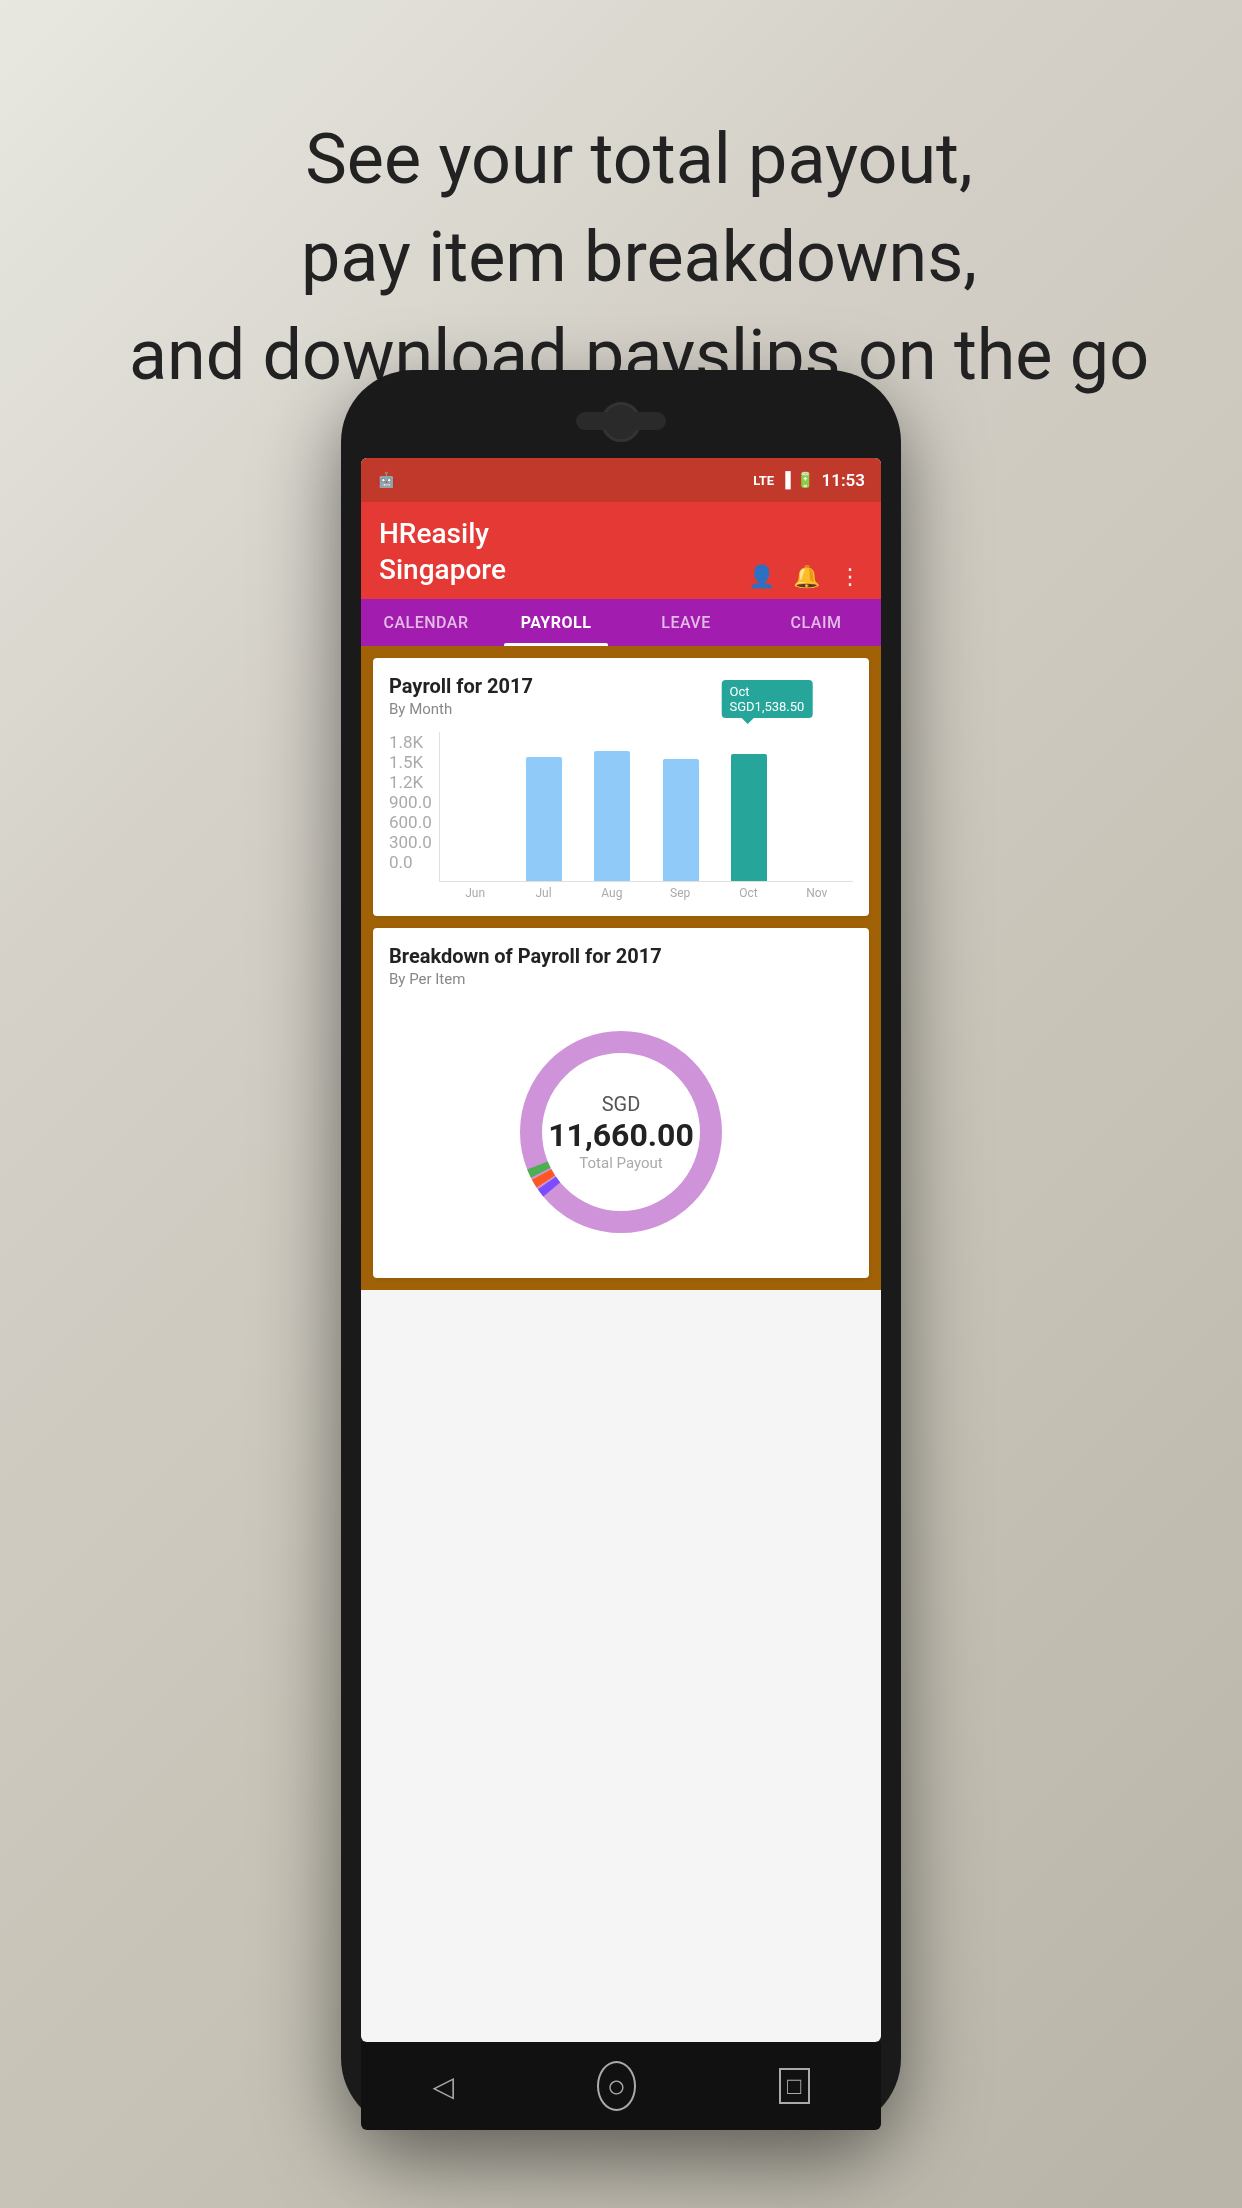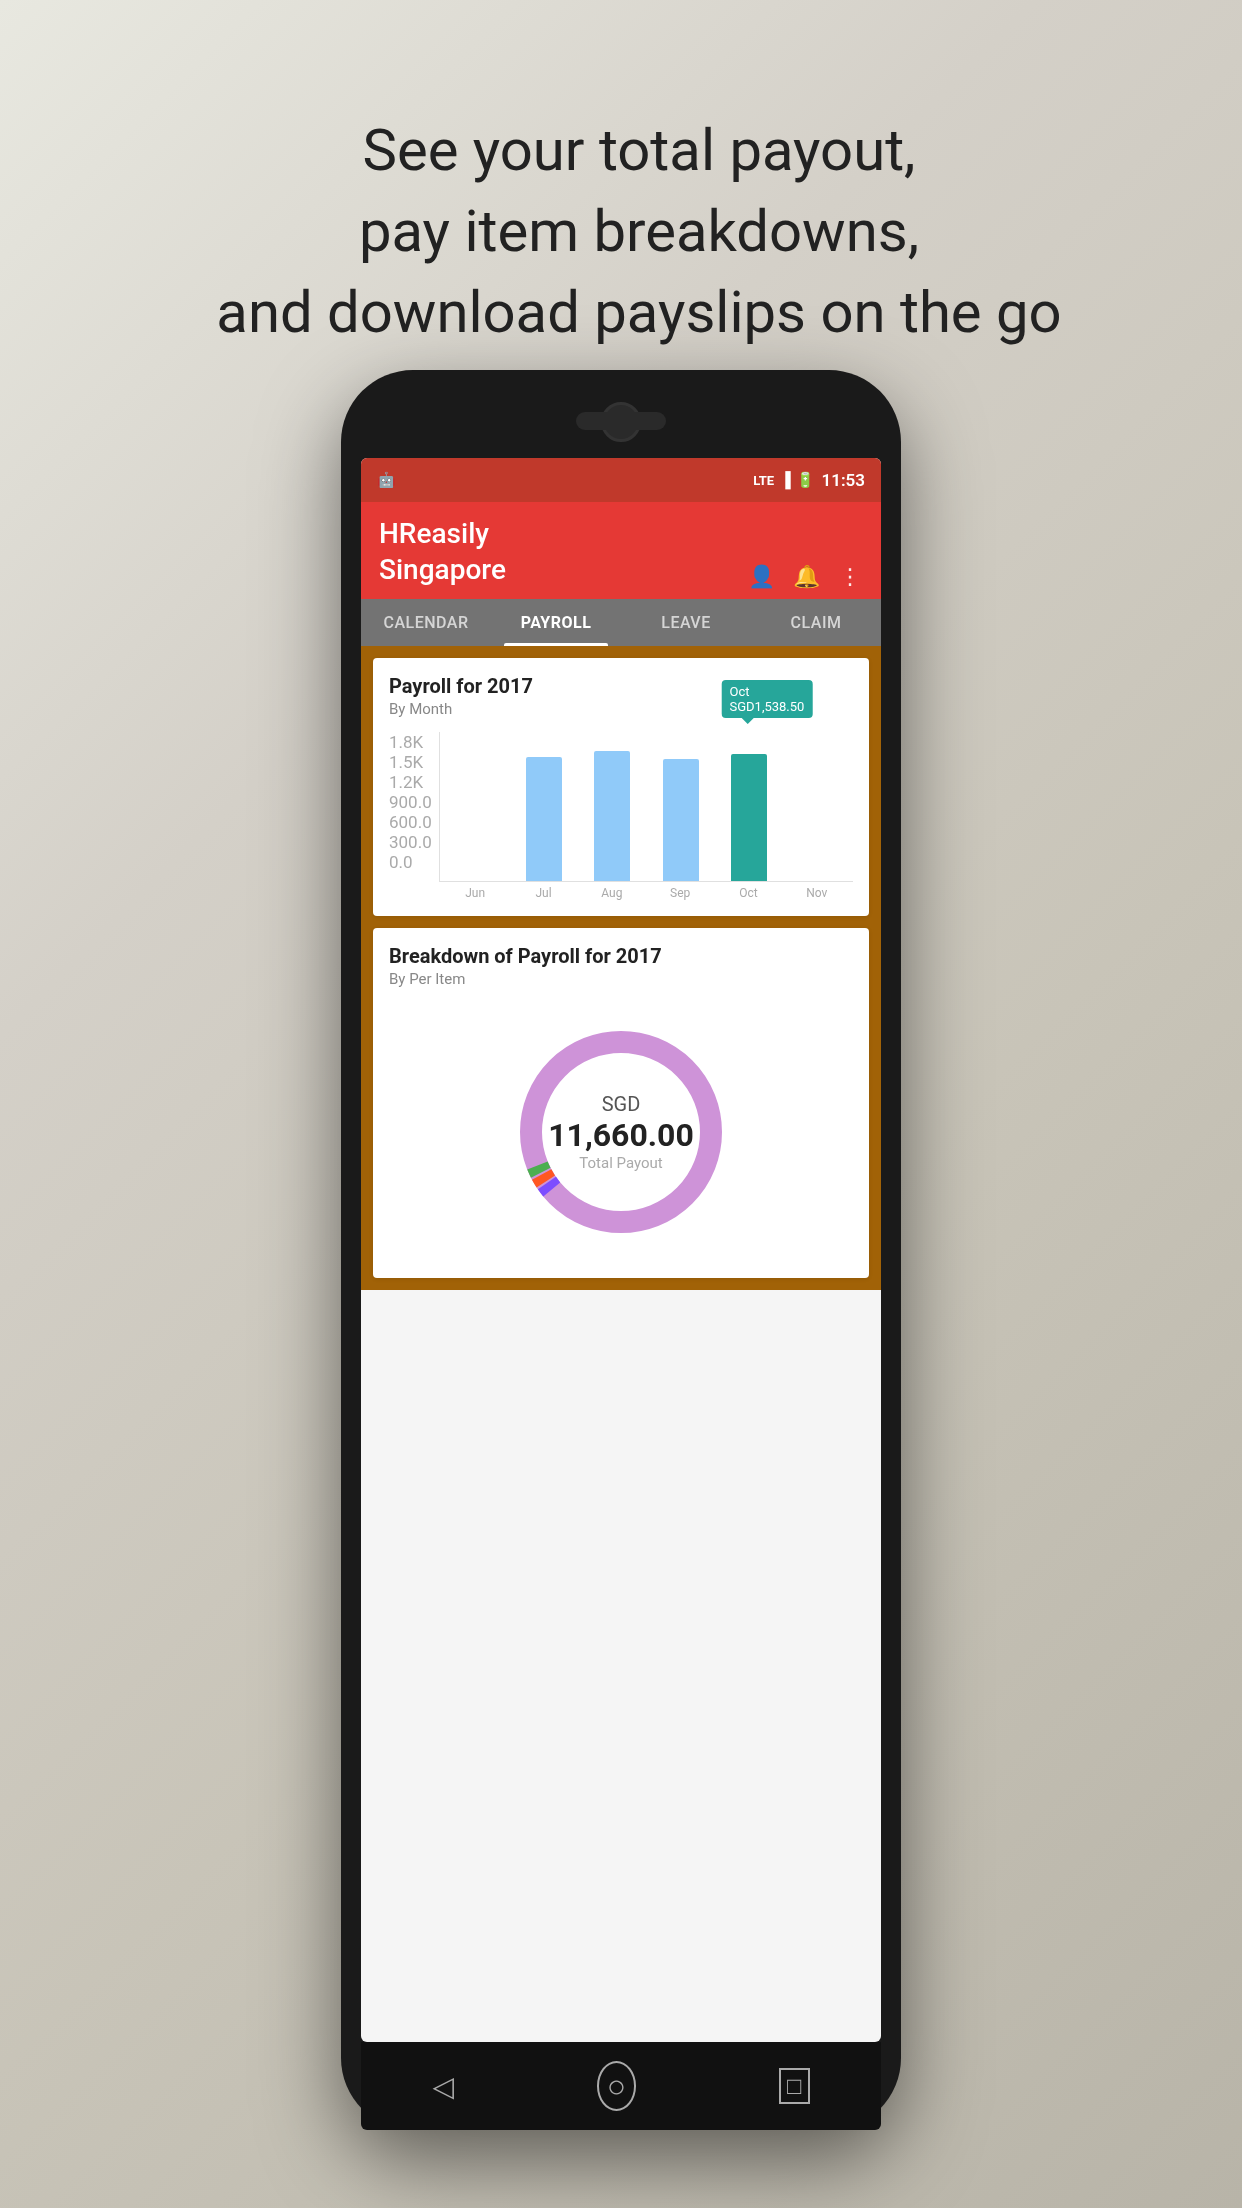--- a/index.html
+++ b/index.html
@@ -26,21 +26,21 @@
       position: absolute;
       top: 110px;
       left: 0;
       right: 0;
       text-align: center;
       z-index: 2;
       line-height: 1.45;
     }
 
     .tagline-text {
-      font-size: 58px;
+      font-size: 70px;
       color: #222;
       font-weight: 400;
       line-height: 1.4;
       padding-left: 36px;
     }
 
     
     .phone-wrapper {
       position: absolute;
       top: 370px;
@@ -167,21 +167,21 @@
       gap: 18px;
     }
 
     .header-icon {
       color: rgba(255,255,255,0.9);
       font-size: 26px;
     }
 
     
     .tabs {
-      background: #737373;
+      background: #a21caf;
       display: flex;
       border-bottom: none;
     }
 
     .tab {
       flex: 1;
       text-align: center;
       padding: 14px 4px;
       color: rgba(255,255,255,0.7);
       font-size: 16px;

